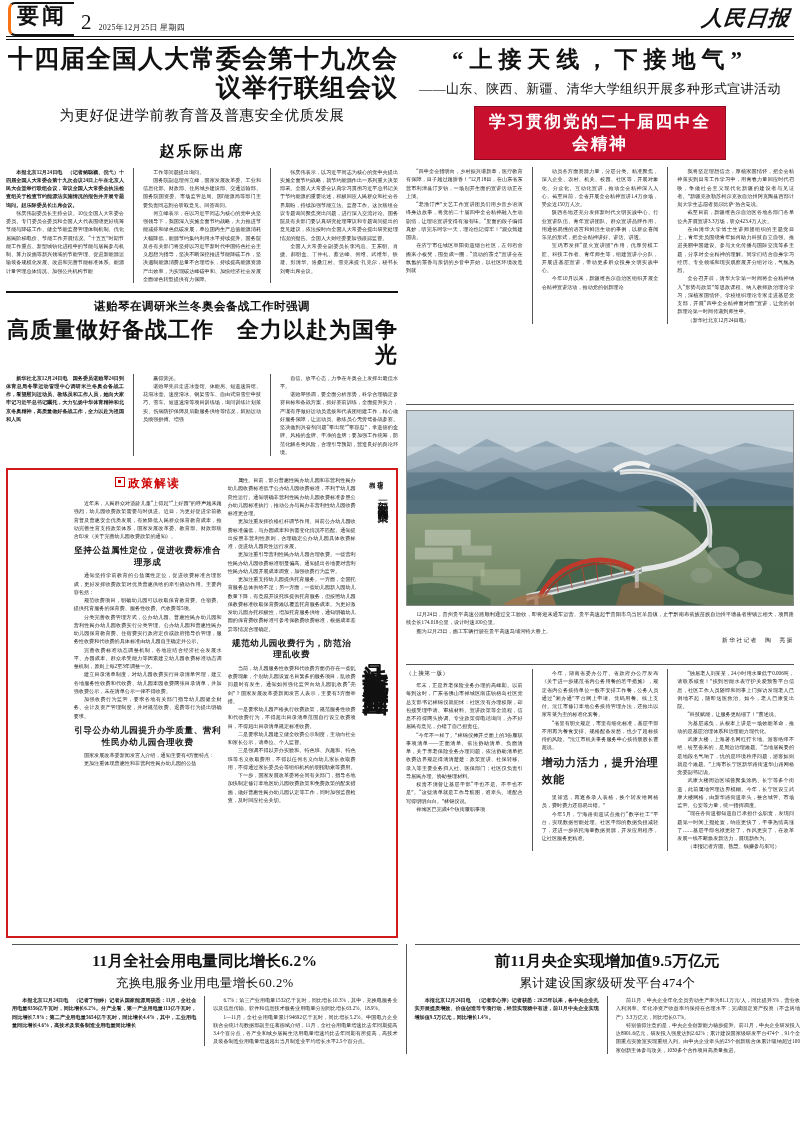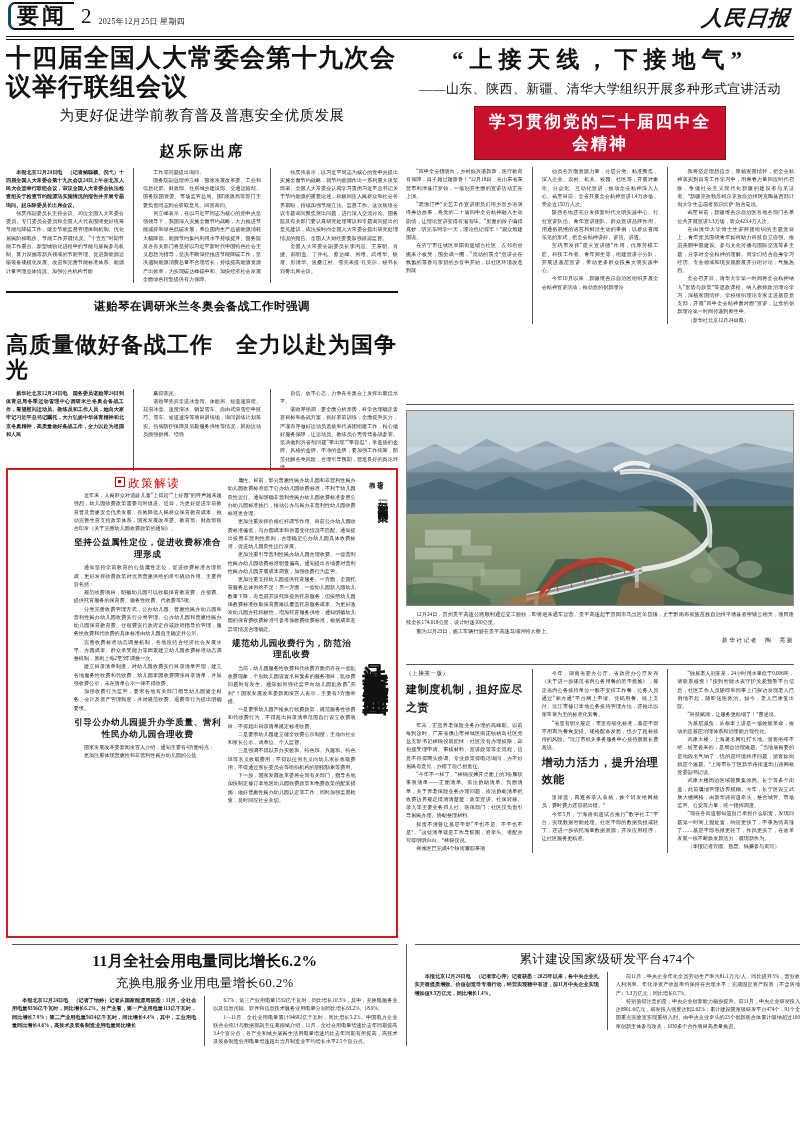--- a/index.html
+++ b/index.html
@@ -9,42 +9,42 @@
     color:#111;
     overflow:hidden;
     position:relative;
   }
   .page{width:800px;height:1131px;position:relative;padding:0;box-sizing:border-box;}
 
   
   .masthead{position:relative;height:40px;padding:0 6px;box-sizing:border-box;}
   .mast-left{position:absolute;left:8px;top:2px;display:flex;align-items:flex-end;gap:7px;}
   .mast-box{
-    border-left:3px solid #0c4a6e;border-top:2px solid #111;border-bottom:2px solid #111;
-    padding:1px 7px 1px 6px;border-radius:7px 0 0 7px;
+    border-left:3px solid #f97316;border-top:2px solid #111;border-bottom:2px solid #111;
+    padding:1px 7px 7px 6px;border-radius:7px 0 0 7px;
   }
   .mast-box span{font-family:"Liberation Serif",serif;font-weight:bold;font-size:22px;letter-spacing:3px;line-height:1;}
   .mast-num{font-size:21px;font-weight:normal;font-family:"Liberation Serif",serif;padding-bottom:1px;}
   .mast-date{font-size:8px;letter-spacing:.3px;padding-bottom:3px;color:#222;}
   .mast-logo{
     position:absolute;right:10px;top:4px;
     font-size:21px;font-weight:bold;font-style:italic;letter-spacing:1px;
     font-family:"Liberation Serif",serif;transform:skewX(-6deg);
   }
   .mast-rule{position:absolute;left:6px;right:6px;top:36px;border-top:1.6px solid #111;}
   .mast-rule2{position:absolute;left:6px;right:6px;top:39px;border-top:.6px solid #111;}
 
   
   .rule{border-top:1px solid #111;margin:3px 0;}
   .rule-thin{border-top:.6px solid #555;}
   .rule-thick{border-top:2px solid #111;}
 
   .hl-main{
-    text-align:left;font-weight:bold;font-size:25px;letter-spacing:1px;line-height:1.15;
-    font-family:Liberation Serif, serif;
+    text-align:right;font-weight:bold;font-size:25px;letter-spacing:1px;line-height:1.15;
+    font-family:Liberation Sans, sans-serif;
   }
   .hl-sub{text-align:center;font-size:14.5px;letter-spacing:.5px;margin-top:4px;}
   .hl-sub2{text-align:center;font-size:15px;font-weight:bold;margin-top:17px;letter-spacing:2px;}
   .hl-kicker{text-align:center;font-size:11.5px;font-weight:bold;letter-spacing:.5px;}
 
   .body-cols{display:flex;gap:9px;}
   .col{flex:1;}
   .ptext{
     font-size:5.1px;line-height:1.62;text-align:justify;text-justify:inter-character;
     color:#1a1a1a;letter-spacing:.02px;word-break:break-all;
@@ -89,22 +89,22 @@
   }
   .pv-kicker{
     writing-mode:vertical-rl;text-orientation:upright;
     font-size:11px;letter-spacing:1px;line-height:1.1;height:230px;padding-top:4px;
   }
   .pv-byline{
     writing-mode:vertical-rl;text-orientation:upright;
     font-size:6px;letter-spacing:1px;line-height:1.3;align-self:center;
   }
   .policy-head{
-    color:#c00;font-weight:normal;font-size:11.5px;letter-spacing:1.5px;
-    text-align:center;margin-bottom:0;
+    color:#c00;font-weight:bold;font-size:11.5px;letter-spacing:1.5px;
+    text-align:center;margin-bottom:8px;
   }
   .policy-head .sq{
     display:inline-block;width:8px;height:8px;border:1.4px solid #c00;margin-right:3px;
     position:relative;top:0px;
   }
   .policy-head .sq::after{content:"";position:absolute;left:1.5px;top:1.5px;width:3px;height:3px;background:#c00;}
   .policy-col{width:148px;}
   .policy-col2{width:72px;}
 
   
@@ -171,21 +171,21 @@
           <p>张庆伟表示，以习近平同志为核心的党中央提出实施全面节约战略，就节约能源作出一系列重大决策部署。全国人大常委会认真学习贯彻习近平总书记关于节约能源的重要论述，积极回应人民群众和社会各界期盼，持续加强节能立法、监督工作。这次联组会议专题询问聚焦突出问题，进行深入交流讨论。国务院及有关部门要认真研究处理审议和专题询问提出的意见建议，依法按时向全国人大常委会提出研究处理情况的报告。全国人大财经委要加强跟踪监督。</p>
           <p>全国人大常委会副委员长李鸿忠、王东明、肖捷、郝明金、丁仲礼、蔡达峰、何维、武维华、铁凝、彭清华、洛桑江村、雪克来提·扎克尔，秘书长刘奇出席会议。</p>
         </div>
       </div>
     </div>
 
     <div class="rule rule-thick" style="margin-top:8px;"></div>
 
     <div style="margin-top:6px;">
       <div class="hl-kicker">谌贻琴在调研米兰冬奥会备战工作时强调</div>
-      <div class="hl-main" style="font-size:22px;margin-top:18px;">高质量做好备战工作　全力以赴为国争光</div>
+      <div class="hl-main" style="font-size:22px;margin-top:3px;">高质量做好备战工作　全力以赴为国争光</div>
 
       <div class="body-cols" style="margin-top:6px;">
         <div class="col ptext">
           <p class="lead">新华社北京12月24日电　国务委员谌贻琴24日到体育总局冬季运动管理中心调研米兰冬奥会备战工作，看望慰问运动员、教练员和工作人员，她向大家牢记习近平总书记嘱托，大力弘扬中华体育精神和北京冬奥精神，高质量做好备战工作，全力以赴为祖国和人民</p>
         </div>
         <div class="sep-v"></div>
         <div class="col ptext">
           <p>赢得荣光。</p>
           <p>谌贻琴先后走进冰壶馆、体能房、短道速滑馆、花滑冰壶、速度滑冰、钢架雪车、自由式滑雪空中技巧、雪车、短道速滑等项目训练场，询问训练计划落实、伤病防护保障及后勤服务供给等情况，鼓励运动员顽强拼搏、增强</p>
         </div>
@@ -355,21 +355,20 @@
       <p>图为12月23日，施工车辆行驶在贵平高速马埔河特大桥上。</p>
     </div>
     <div class="photo-credit">新华社记者　陶　亮摄</div>
   </div>
 
   <div class="cont-wrap">
     <div class="rule rule-thin" style="margin:0 0 4px;"></div>
     <div class="body-cols">
       <div class="col ptext">
         <div class="cont-from">（上接第一版）</div>
-        <div class="cont-sub">建制度机制，担好应尽之责</div>
         <p>年末，正是养老保险业务办理的高峰期。以前每到这时，广东省佛山市禅城区南庄镇梧岛社区党总支部书记林锦仪就犯怵：社区没有办理权限，却包揽受理申请、审核材料、宣讲政策等全流程，信息不符得两头协调、专业政策得电话询问，办不好居民有意见，办错了自己担责任。</p>
         <p>“今年不一样了。”林锦仪摊开桌面上的3份履职事项清单——正面清单、依法协助清单、负面清单，关于养老保险业务办理问题，依法协助清单把收费边界规定得清清楚楚：政策宣讲、社保转移、录入等主要业务归人社、医保部门；社区仅负责引导居民办理、协助整理材料。</p>
         <p>权责不清曾让基层干部“干也不是、不干也不是”。“这些清单就是工作导航图，谁牵头、谁配合写得明明白白。”林锦仪说。</p>
         <p>禅城区已完成4个镇街履职事项</p>
       </div>
       <div class="sep-v"></div>
       <div class="col ptext">
         <p>今年，湖南省委办公厅、省政府办公厅发布《关于进一步规范省内公务用餐的若干措施》，规定省内公务接待单位一般不安排工作餐，公务人员通过“湘办通”平台网上申请、凭码用餐、线上支付。沅江市修订本地公务接待管理办法，还推出以家常菜为主的标准化套餐。</p>
         <p>“省里有明文规定，市里有细化标准，基层干部不用再为餐食安排、规格配备发愁，也少了超标接待的风险。”沅江市机关事务服务中心接待股股长曹超说。</p>
         <p></p>
@@ -406,20 +405,21 @@
           <p>6.7%；第三产业用电量1532亿千瓦时，同比增长10.3%，其中，充换电服务业以及信息传输、软件和信息技术服务业用电量分别同比增长63.2%、18.9%。</p>
           <p>1—11月，全社会用电量累计94692亿千瓦时，同比增长5.2%。中国电力企业联合会统计与数据部副主任蒋德斌介绍，11月，全社会用电量增速比去年同期提高3.4个百分点，各产业和城乡居民生活用电量增速均比去年同期有所提高，高技术及装备制造业用电量增速超出当月制造业平均增长水平2.5个百分点。</p>
         </div>
       </div>
     </div>
 
     <div class="sep-v"></div>
 
     <div class="bstory">
       <div class="rule rule-thin" style="margin:0 0 6px;"></div>
+      <div class="b-hl">前11月央企实现增加值9.5万亿元</div>
       <div class="b-sub">累计建设国家级研发平台474个</div>
       <div class="b-cols">
         <div class="col ptext">
           <p class="lead">本报北京12月24日电　（记者李心萍）记者获悉：2025年以来，各中央企业扎实开展提质增效、价值创造等专项行动，经营实现稳中有进，前11月中央企业实现增加值9.5万亿元，同比增长1.4%。</p>
         </div>
         <div class="sep-v"></div>
         <div class="col ptext">
           <p>前11月，中央企业年化全员劳动生产率为81.1万元/人，同比提升3%，营业收入利润率、年化净资产收益率均保持在合理水平；完成固定资产投资（不含房地产）3.3万亿元，同比增长0.7%。</p>
           <p>特别值得注意的是，中央企业创新能力稳步提升。前11月，中央企业研发投入达8901.6亿元，研发投入强度达到2.62%；累计建设国家级研发平台474个，91个全国重点实验室实现重组入列。由中央企业牵头的23个创新联合体累计吸纳超过100家创新主体参与攻关，1030多个合作项目高质量推进。</p>
           <p></p>

